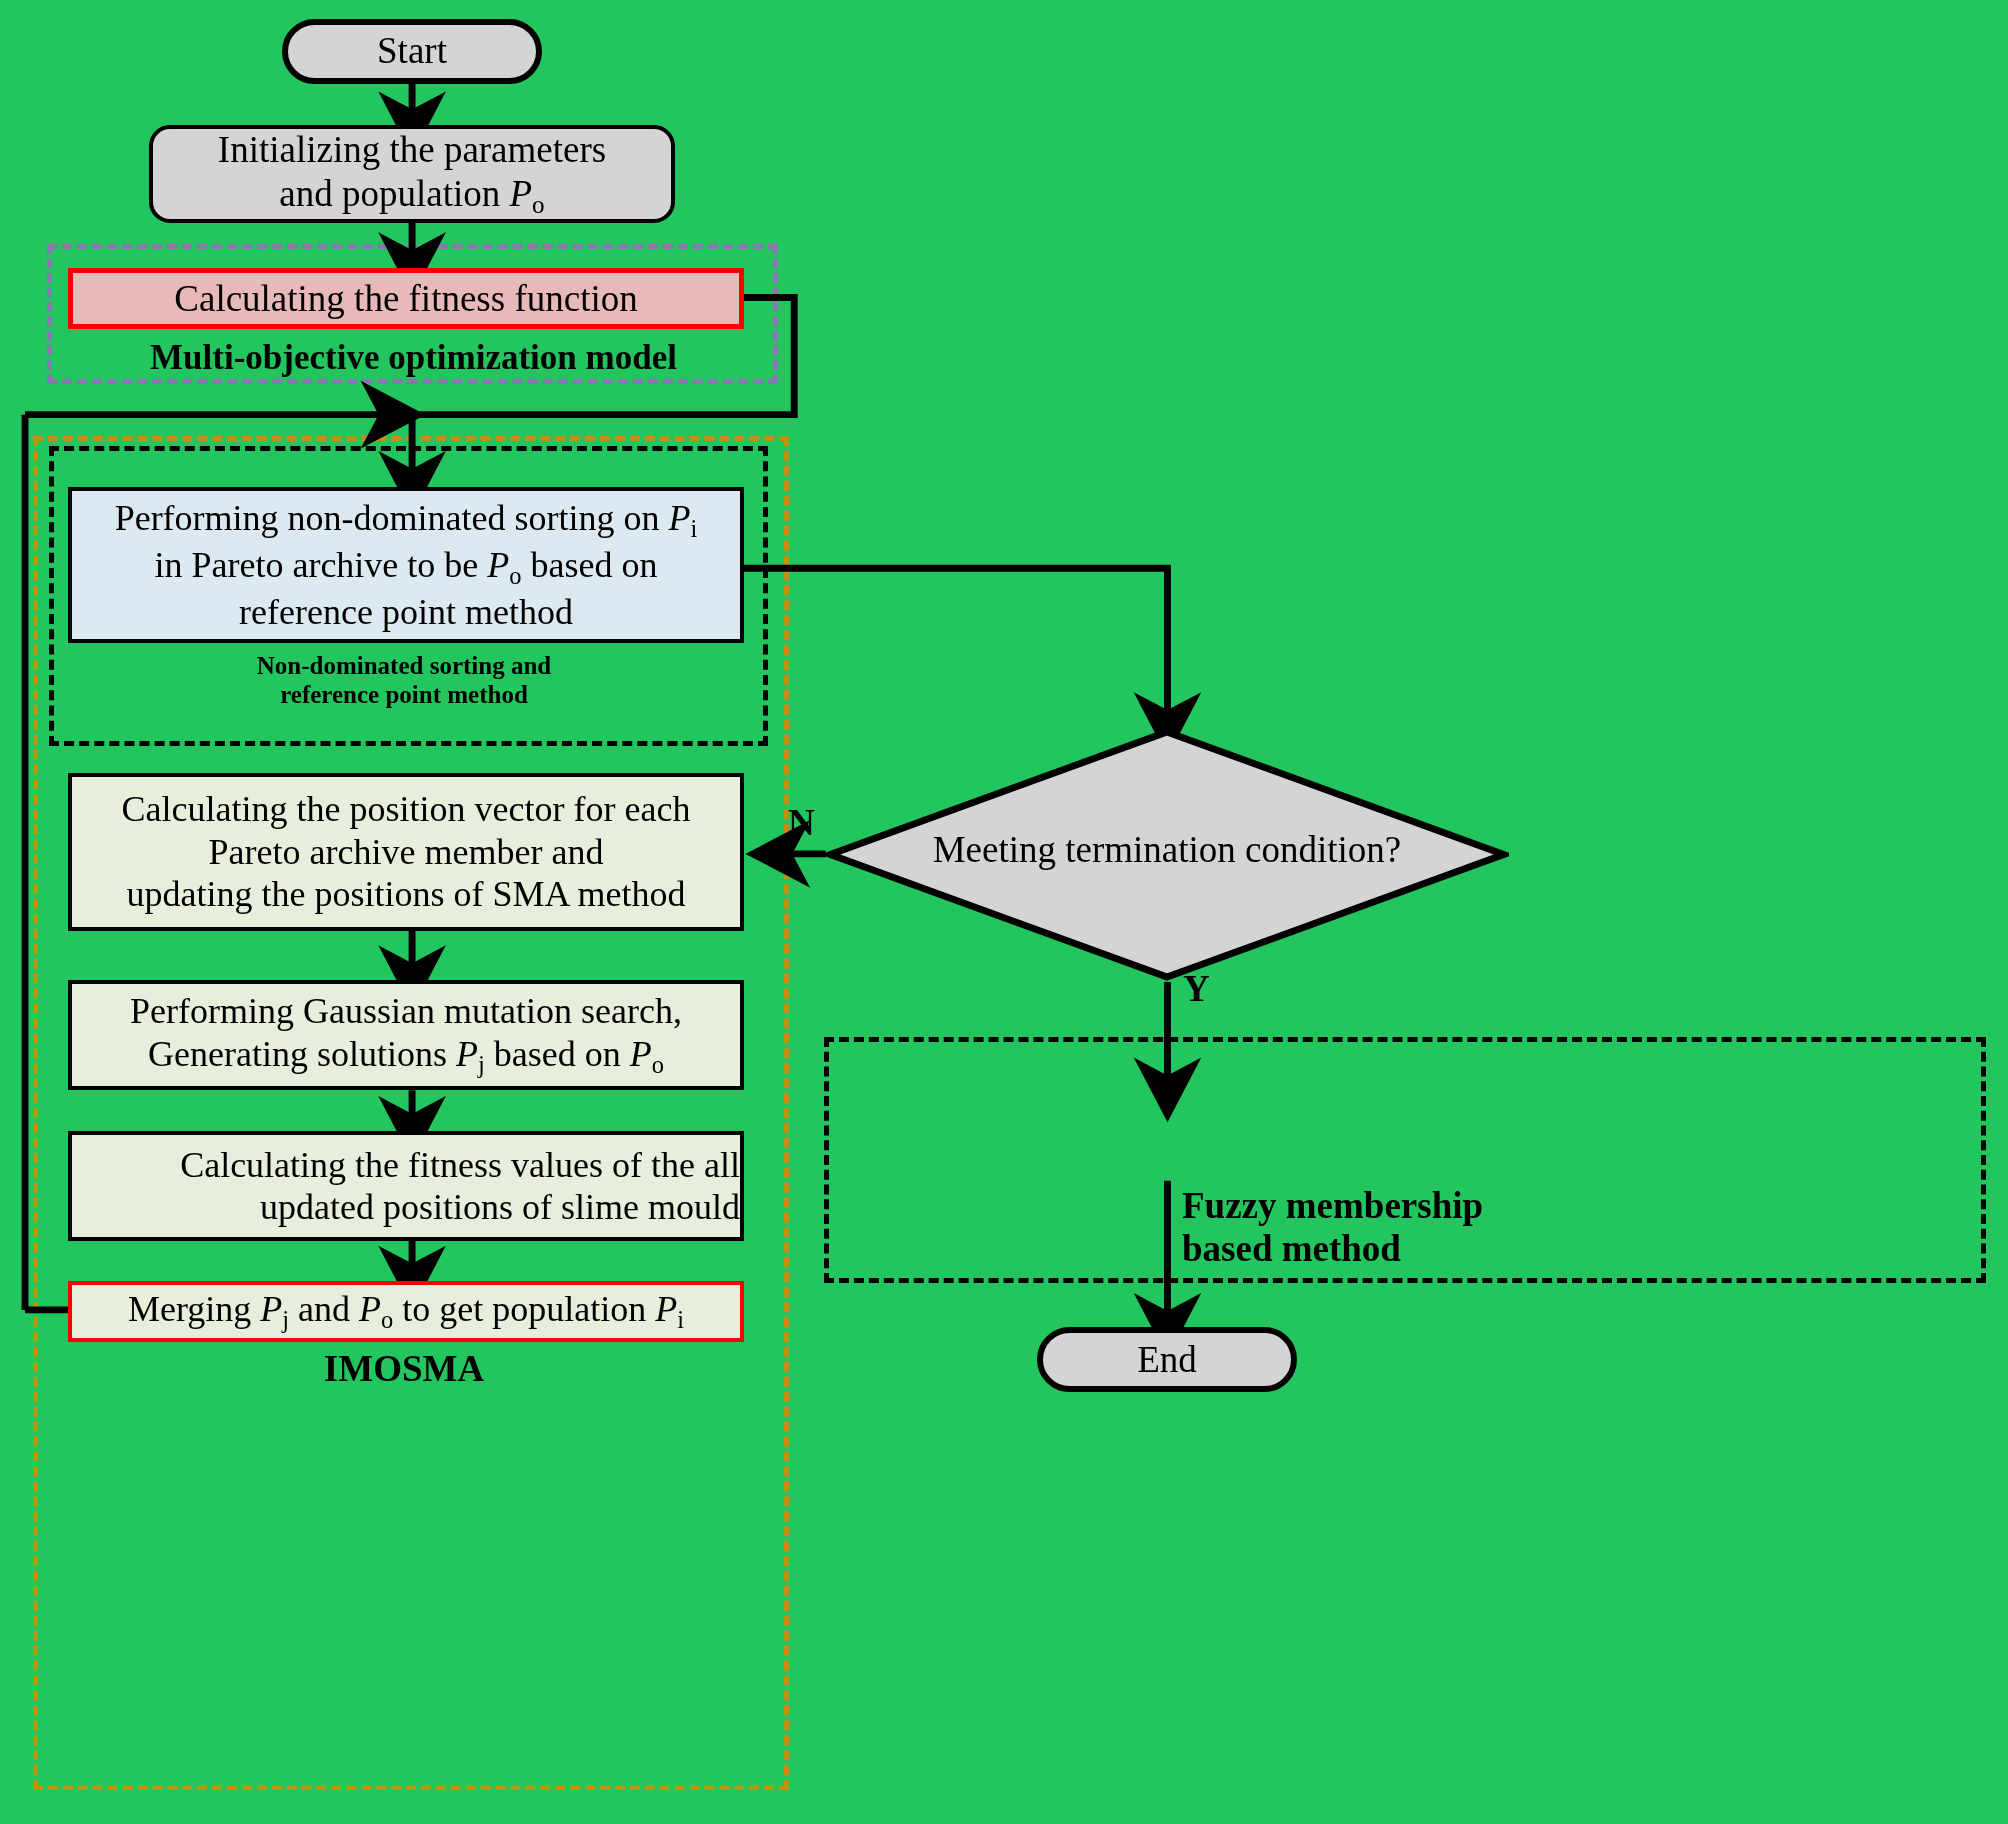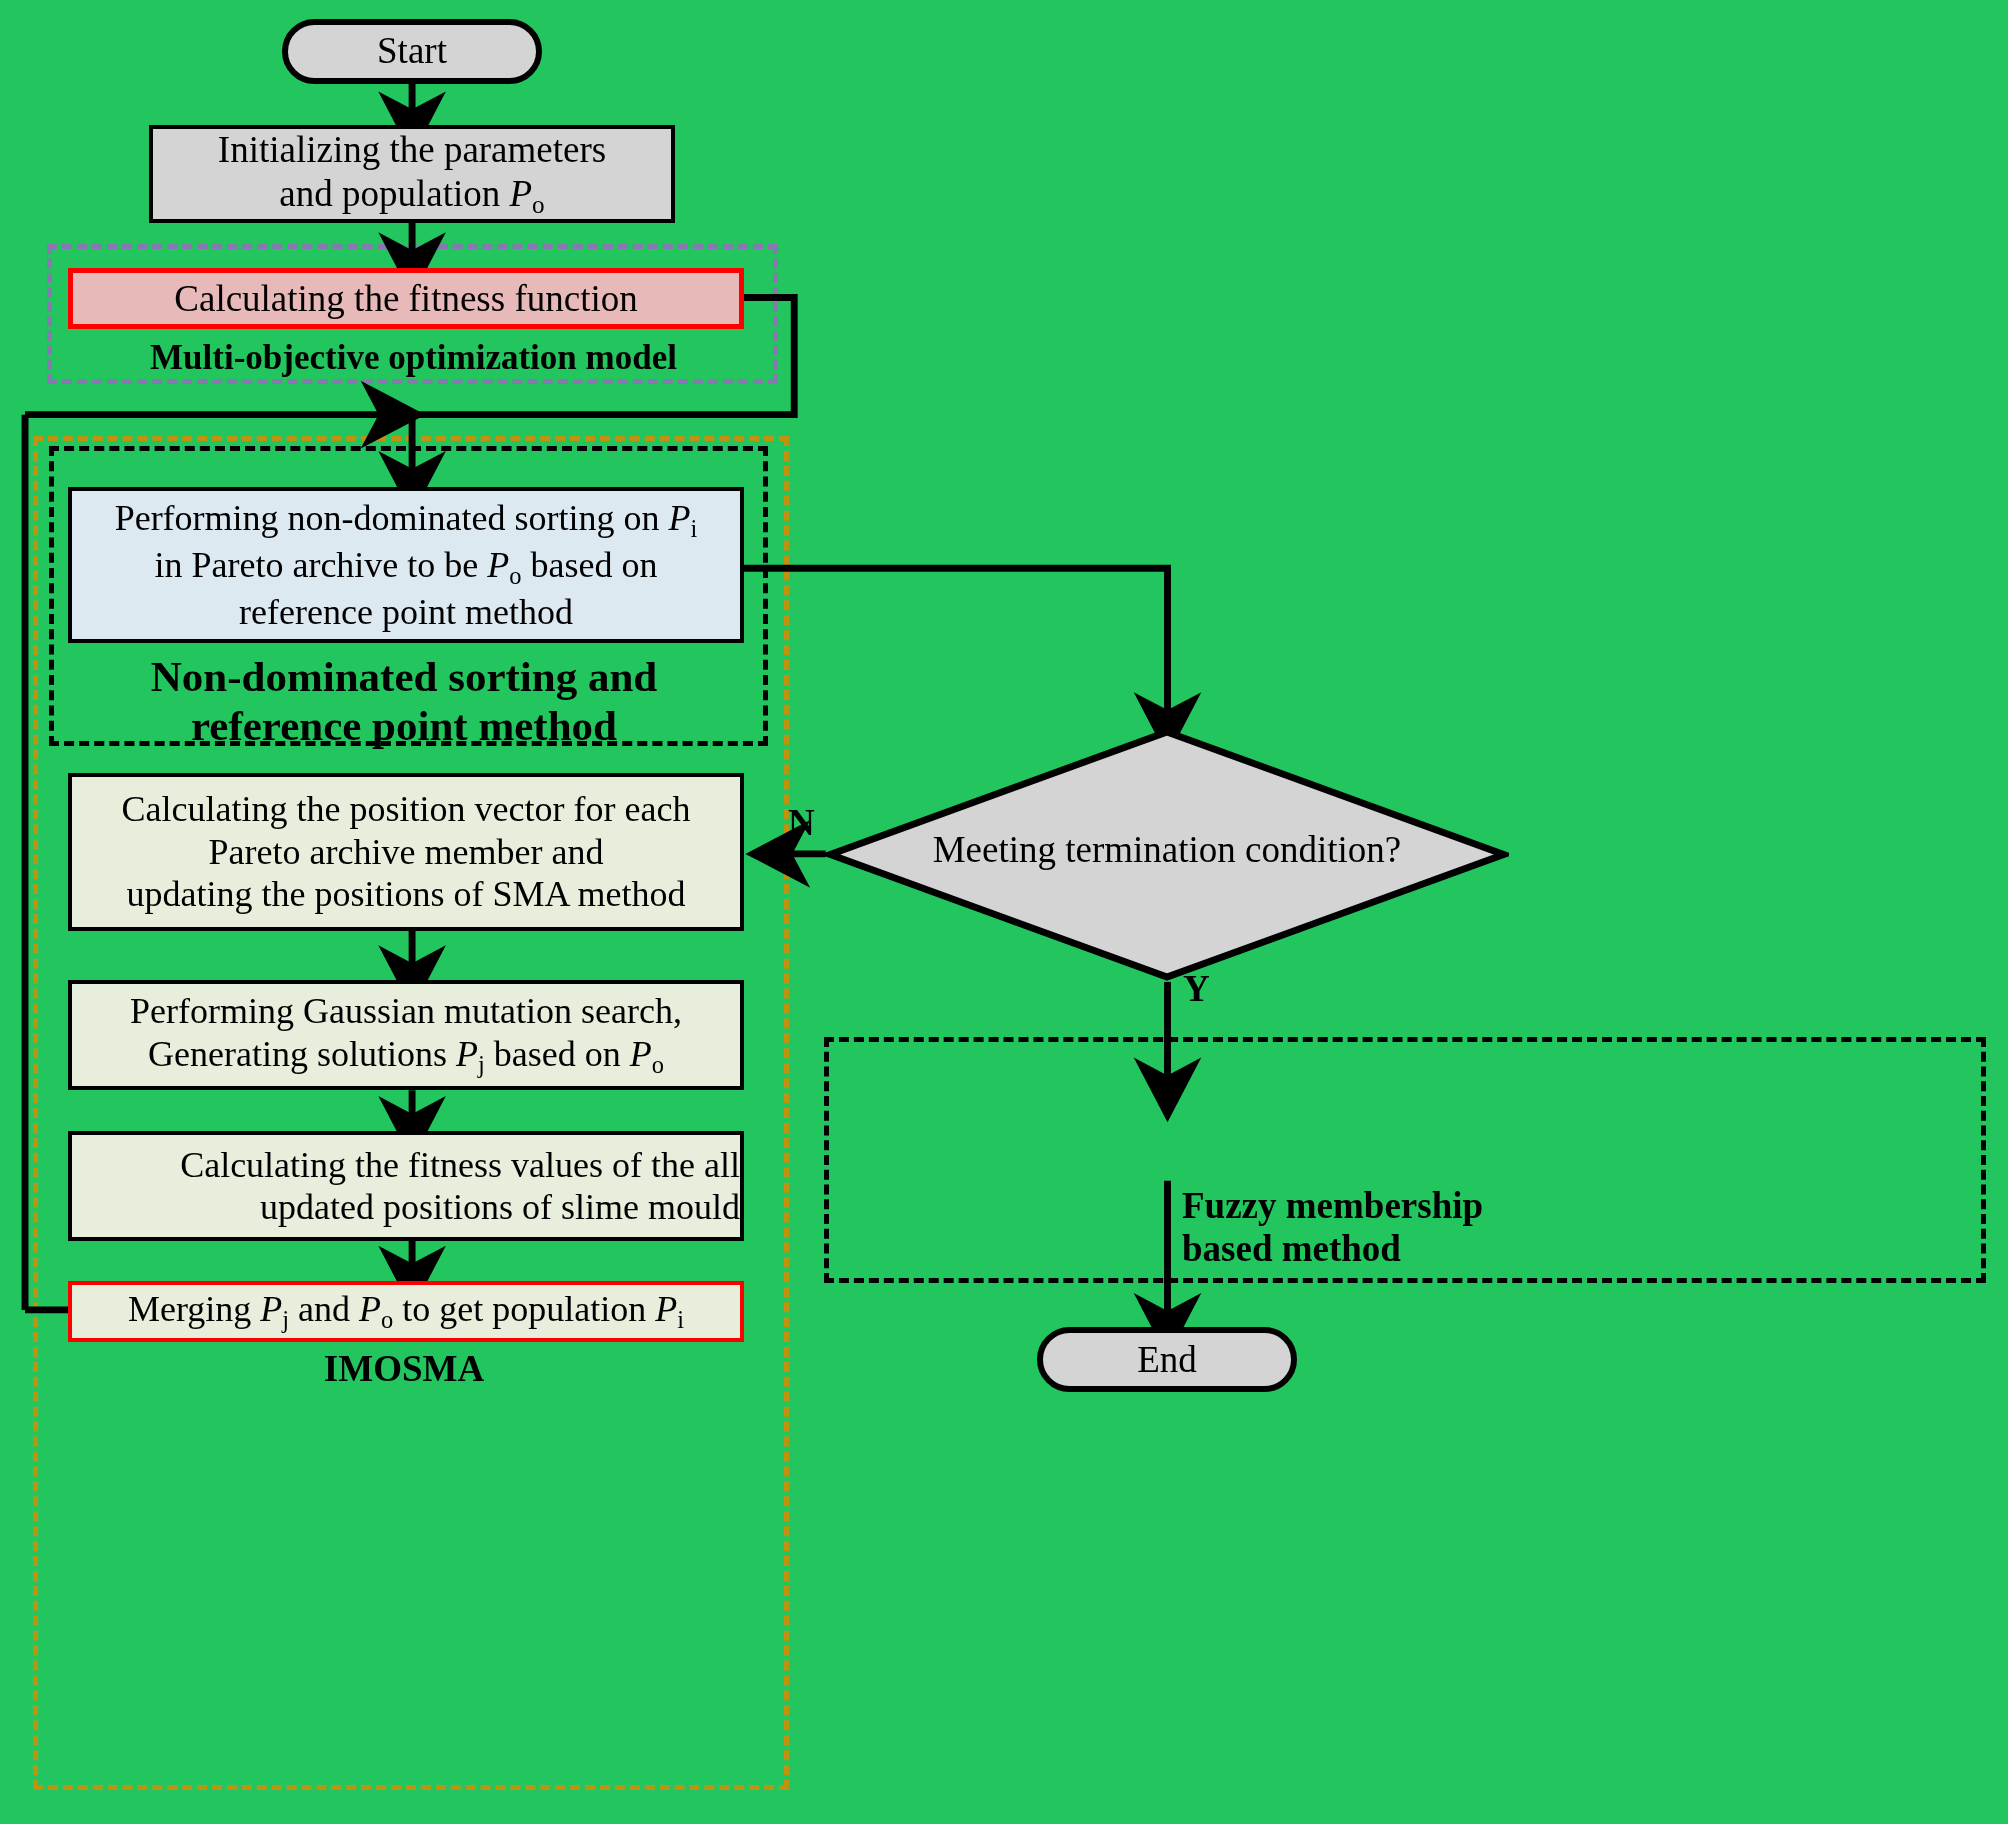--- a/index.html
+++ b/index.html
@@ -71,40 +71,40 @@
       <path d="M1185,997 L1185,1106" marker-end="url(#ah)"></path>
 
       <path d="M1185,1199 L1185,1345" marker-end="url(#ah)"></path>
     </g>
   </svg>
 
   <div class="node terminator" style="left:282px;top:18.7px;width:260px;height:65px;font-size:37px;">
     <span>Start</span>
   </div>
 
-  <div class="node rect grey" style="left:149px;top:125px;width:526px;height:98px;font-size:37px;flex-direction:column;">
+  <div class="node rect grey" style="left:149px;top:125px;width:526px;height:98px;font-size:37px;flex-direction:column;border-radius:21px;">
     <span>Initializing the parameters</span>
     <span><span>and population </span><span class="ital">P</span><span class="sub">o</span></span>
   </div>
 
   <div class="node pink" style="left:68px;top:268px;width:676px;height:61px;font-size:37px;">
     <span>Calculating the fitness function</span>
   </div>
 
   <div class="grplabel" style="left:59px;top:338px;width:709px;font-size:35px;">
     <span>Multi-objective optimization model</span>
   </div>
 
   <div class="node blue" style="left:68px;top:487px;width:676px;height:156px;font-size:36px;flex-direction:column;font-family:Liberation Serif, serif;">
     <span><span>Performing non-dominated sorting on </span><span class="ital">P</span><span class="sub">i</span></span>
     <span><span>in Pareto archive to be </span><span class="ital">P</span><span class="sub">o</span><span> based on</span></span>
     <span>reference point method</span>
   </div>
 
-  <div class="grplabel" style="left:59px;top:652px;width:690px;font-size:43px;">
+  <div class="grplabel" style="left:59px;top:652px;width:690px;font-size:25px;">
     <span>Non-dominated sorting and</span><br>
     <span>reference point method</span>
   </div>
 
   <div class="node green" style="left:68px;top:773px;width:676px;height:158px;font-size:36px;flex-direction:column;">
     <span>Calculating the position vector for each</span>
     <span>Pareto archive member and</span>
     <span>updating the positions of SMA method</span>
   </div>
 

